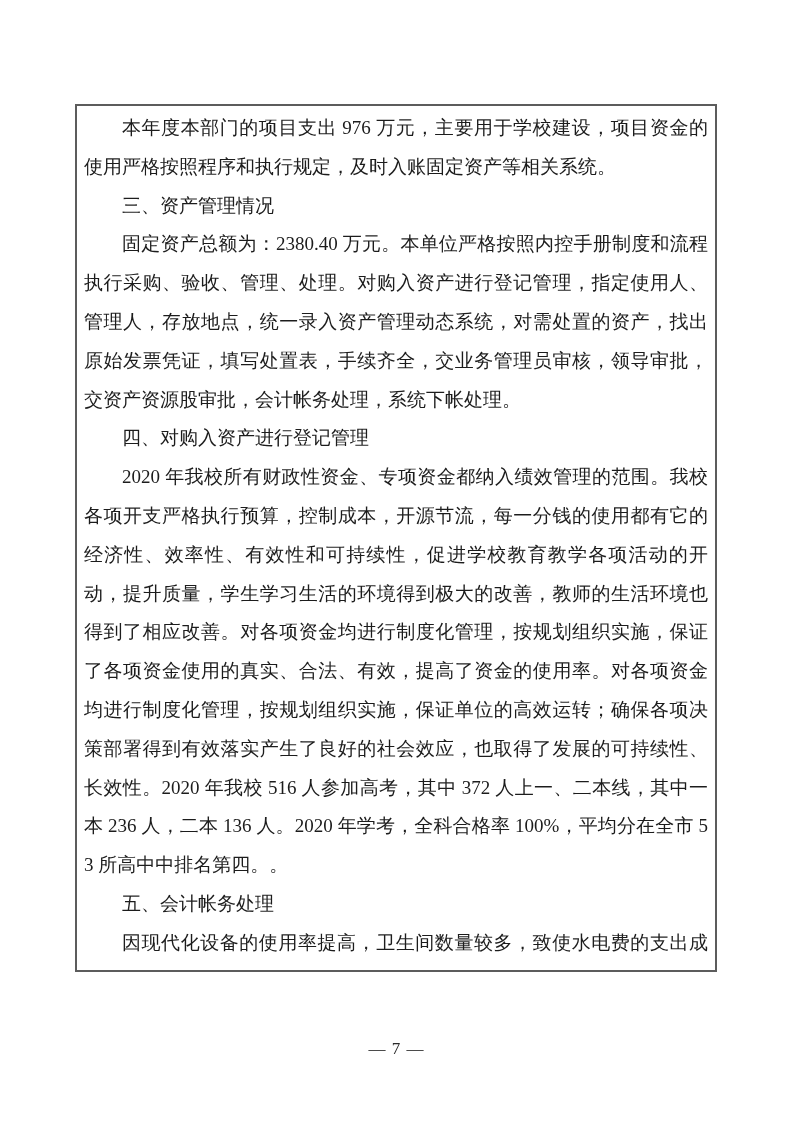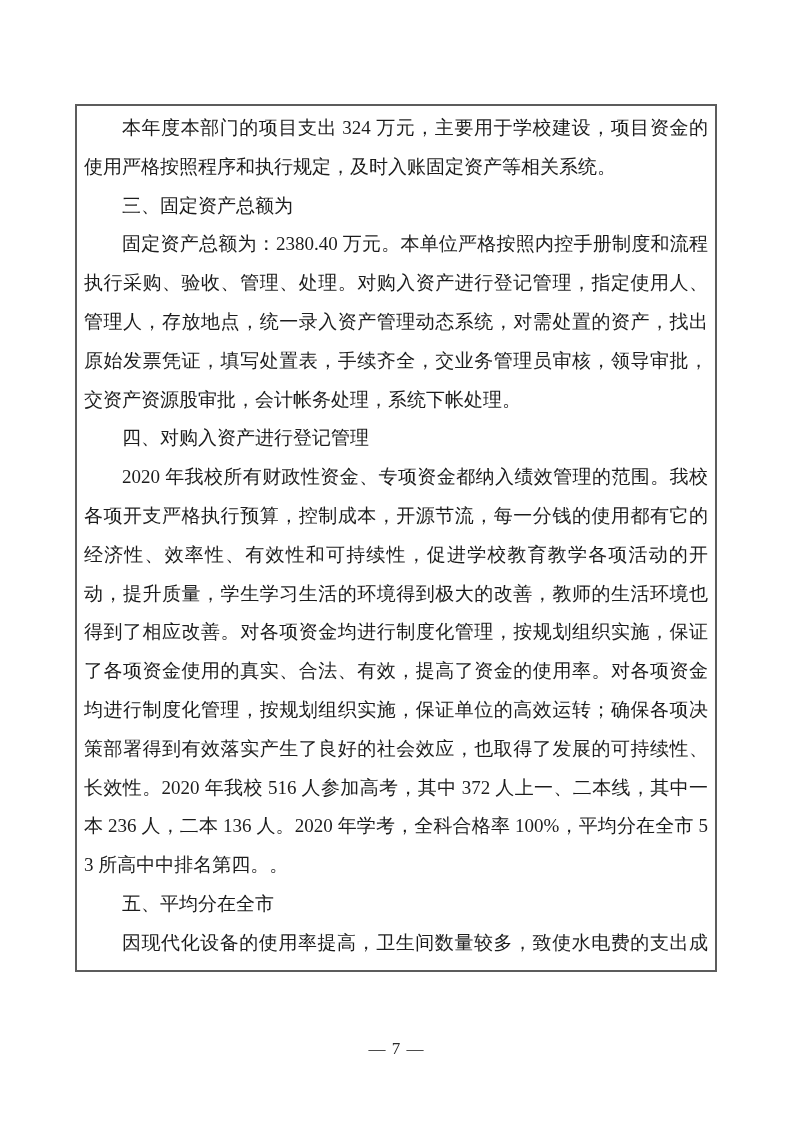--- a/index.html
+++ b/index.html
@@ -47,22 +47,22 @@
     line-height: 22px;
     color: #2a2a2a;
     letter-spacing: 1px;
   }
 </style>
 </head>
 <body>
 
 <div class="page">
   <div class="content-box">
-    <p class="para">本年度本部门的项目支出 324 万元，主要用于学校建设，项目资金的使用严格按照程序和执行规定，及时入账固定资产等相关系统。</p>
-    <p class="para">三、固定资产总额为</p>
+    <p class="para">本年度本部门的项目支出 976 万元，主要用于学校建设，项目资金的使用严格按照程序和执行规定，及时入账固定资产等相关系统。</p>
+    <p class="para">三、资产管理情况</p>
     <p class="para">固定资产总额为：2380.40 万元。本单位严格按照内控手册制度和流程执行采购、验收、管理、处理。对购入资产进行登记管理，指定使用人、管理人，存放地点，统一录入资产管理动态系统，对需处置的资产，找出原始发票凭证，填写处置表，手续齐全，交业务管理员审核，领导审批，交资产资源股审批，会计帐务处理，系统下帐处理。</p>
     <p class="para">四、对购入资产进行登记管理</p>
     <p class="para">2020 年我校所有财政性资金、专项资金都纳入绩效管理的范围。我校各项开支严格执行预算，控制成本，开源节流，每一分钱的使用都有它的经济性、效率性、有效性和可持续性，促进学校教育教学各项活动的开动，提升质量，学生学习生活的环境得到极大的改善，教师的生活环境也得到了相应改善。对各项资金均进行制度化管理，按规划组织实施，保证了各项资金使用的真实、合法、有效，提高了资金的使用率。对各项资金均进行制度化管理，按规划组织实施，保证单位的高效运转；确保各项决策部署得到有效落实产生了良好的社会效应，也取得了发展的可持续性、长效性。2020 年我校 516 人参加高考，其中 372 人上一、二本线，其中一本 236 人，二本 136 人。2020 年学考，全科合格率 100%，平均分在全市 53 所高中中排名第四。。</p>
-    <p class="para">五、平均分在全市</p>
+    <p class="para">五、会计帐务处理</p>
     <p class="para">因现代化设备的使用率提高，卫生间数量较多，致使水电费的支出成倍增长，以致经费预算不足，造成学校的经费使用不尽合理。</p>
   </div>
   <div class="page-number">— 7 —</div>
 </div>
 
 </body></html>

